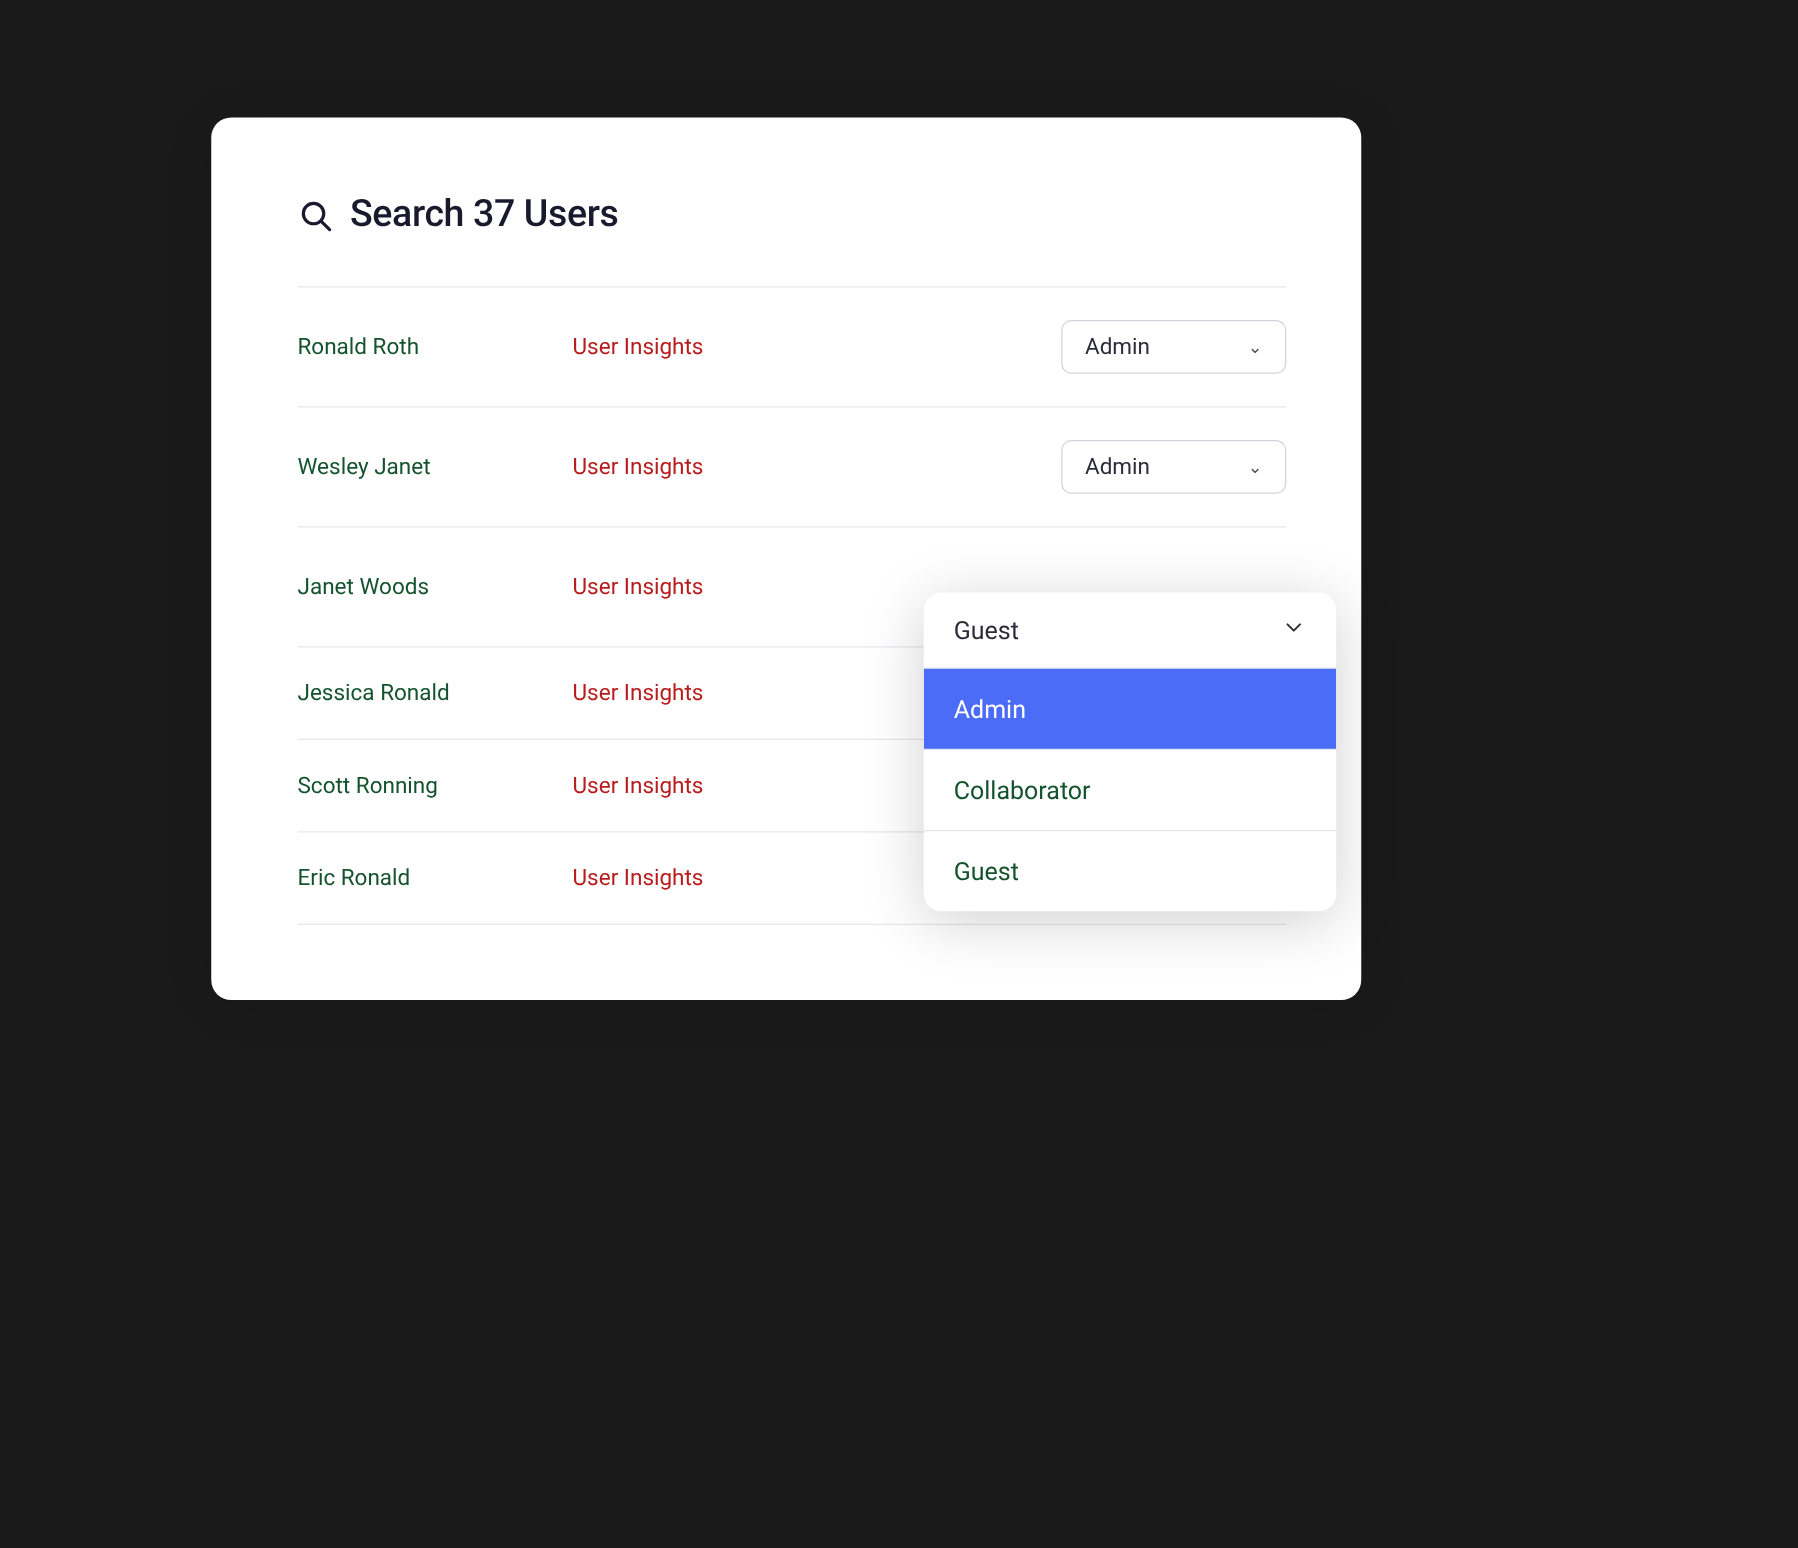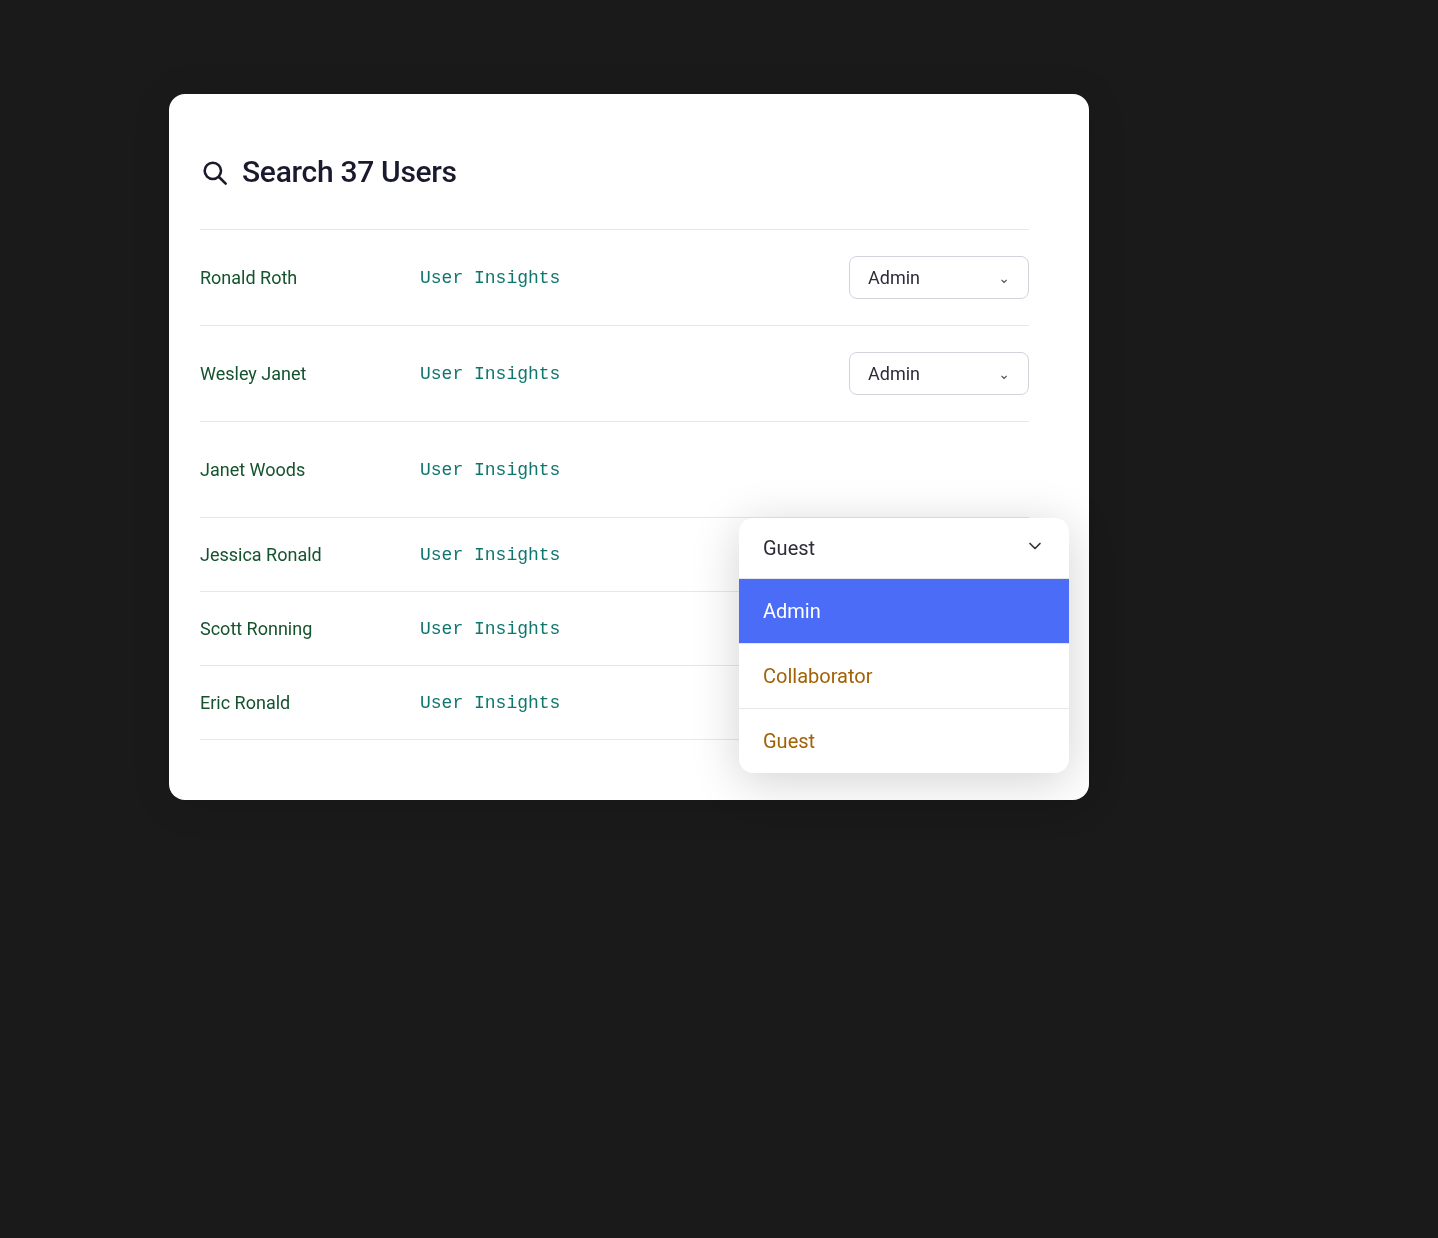--- a/index.html
+++ b/index.html
@@ -24,21 +24,21 @@
       height: 1050px;
     }
 
     .main-card {
       position: absolute;
       top: 0;
       left: 0;
       width: 920px;
       background: #fff;
       border-radius: 16px;
-      padding: 60px 60px 60px 31px;
+      padding: 60px 60px 60px 69px;
       box-shadow: 0 4px 40px rgba(0,0,0,0.10);
     }
 
     .search-header {
       display: flex;
       align-items: center;
       gap: 14px;
       margin-bottom: 40px;
     }
 
@@ -74,26 +74,25 @@
 
     .user-name {
       font-size: 18px;
       color: #14532d;
       font-weight: 400;
       min-width: 220px;
     }
 
     .user-link {
       font-size: 18px;
-      color: #0f766e;
+      color: #b91c1c;
       font-weight: 400;
       text-decoration: none;
       flex: 1;
       cursor: pointer;
-      font-family: Liberation Mono, monospace;
     }
 
     .role-select {
       display: flex;
       align-items: center;
       justify-content: space-between;
       border: 1.5px solid #d1d5db;
       border-radius: 8px;
       padding: 10px 18px;
       min-width: 180px;
@@ -113,42 +112,41 @@
     .dropdown-card {
       position: absolute;
       top: 380px;
       left: 570px;
       width: 330px;
       background: #fff;
       border-radius: 14px;
       box-shadow: 0 8px 48px rgba(0,0,0,0.18);
       overflow: hidden;
       z-index: 100;
-      margin-top: 44px;
     }
 
     .dropdown-header {
       display: flex;
       align-items: center;
       justify-content: space-between;
       padding: 18px 24px;
       font-size: 20px;
       color: #2d2d3a;
       border-bottom: 1px solid #e5e7eb;
     }
 
     .dropdown-header .chevron-down {
       font-size: 16px;
       color: #555;
     }
 
     .dropdown-option {
       padding: 20px 24px;
       font-size: 20px;
-      color: #a16207;
+      color: #14532d;
       cursor: pointer;
       border-bottom: 1px solid #e5e7eb;
     }
 
     .dropdown-option:last-child {
       border-bottom: none;
     }
 
     .dropdown-option.selected {
       background: #4a6cf7;

